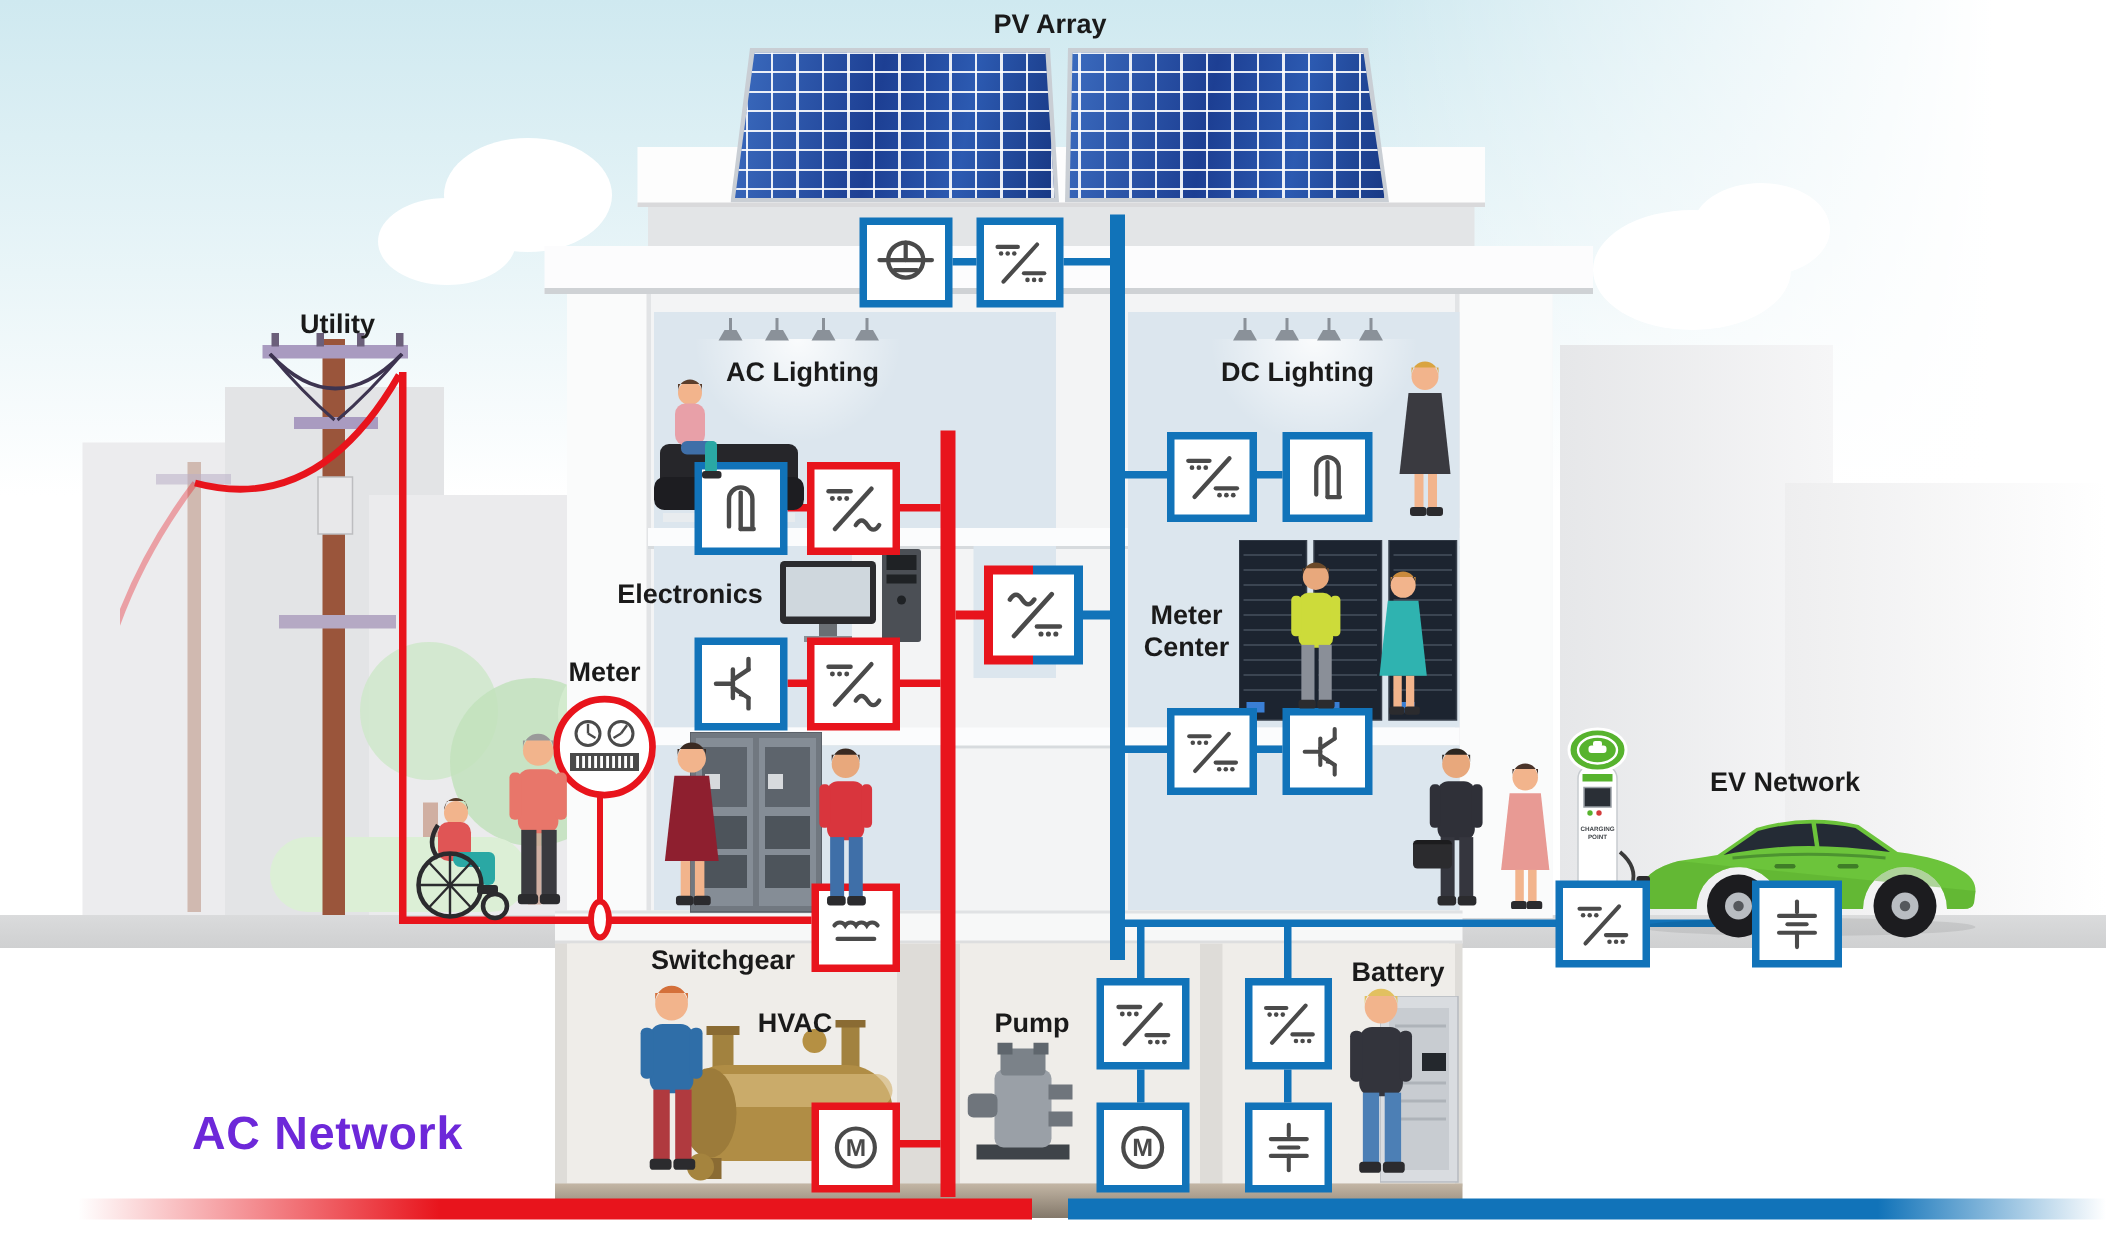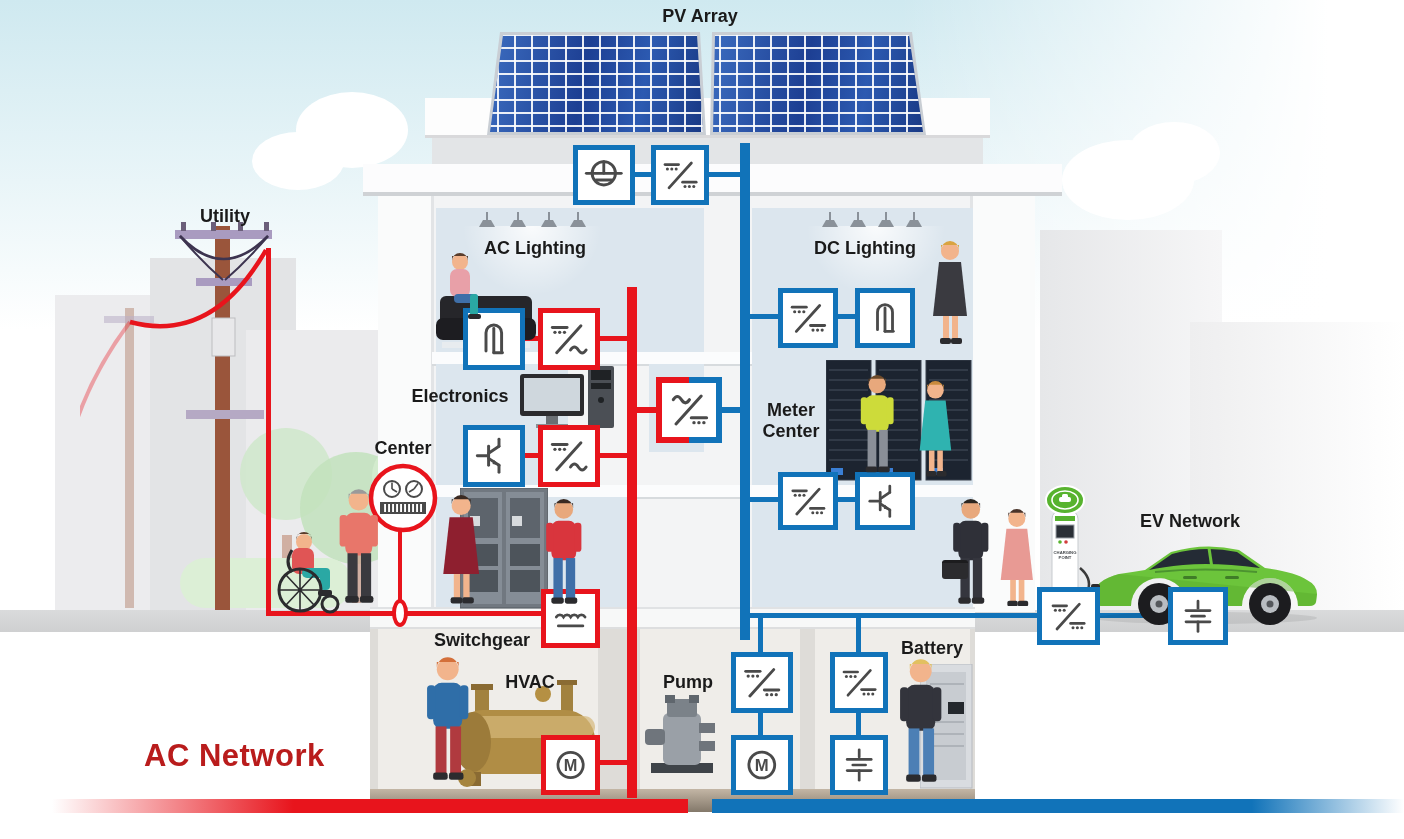--- a/index.html
+++ b/index.html
@@ -688,23 +688,23 @@
     <circle cx="64" cy="72" r="8" fill="none" stroke="#2b2b2e" stroke-width="3"></circle>
     <path d="M26 18 Q18 30 26 40" stroke="#2b2b2e" stroke-width="3" fill="none"></path>
   </svg>
 
   <div class="lbl" style="left:620px;top:6px;width:160px;">PV Array</div>
   <div class="lbl" style="left:178px;top:206px;width:94px;">Utility</div>
   <div class="lbl" style="left:470px;top:238px;width:130px;">AC Lighting</div>
   <div class="lbl" style="left:800px;top:238px;width:130px;">DC Lighting</div>
   <div class="lbl" style="left:402px;top:386px;width:116px;">Electronics</div>
   <div class="lbl" style="left:756px;top:400px;width:70px;">Meter Center</div>
-  <div class="lbl" style="left:366px;top:438px;width:74px;">Center</div>
+  <div class="lbl" style="left:366px;top:438px;width:74px;">Meter</div>
   <div class="lbl" style="left:422px;top:618px;width:120px;margin-top:12px;">Switchgear</div>
   <div class="lbl" style="left:492px;top:672px;width:76px;">HVAC</div>
   <div class="lbl" style="left:650px;top:672px;width:76px;">Pump</div>
   <div class="lbl" style="left:890px;top:638px;width:84px;">Battery</div>
   <div class="lbl" style="left:1122px;top:511px;width:136px;">EV Network</div>
-  <div class="net" style="left:144px;top:738px;color:#b91c1c;">AC Network</div>
+  <div class="net" style="left:128px;top:738px;color:#6d28d9;">AC Network</div>
 
   <div class="abs" style="left:52px;top:799px;width:636px;height:14px;background:linear-gradient(90deg,rgba(232,20,28,0) 0%,#e8141c 38%);"></div>
   <div class="abs" style="left:712px;top:799px;width:692px;height:14px;background:linear-gradient(90deg,#1173b9 0%,#1173b9 78%,rgba(255,255,255,0) 100%);"></div>
 </div>
 
 </body></html>

